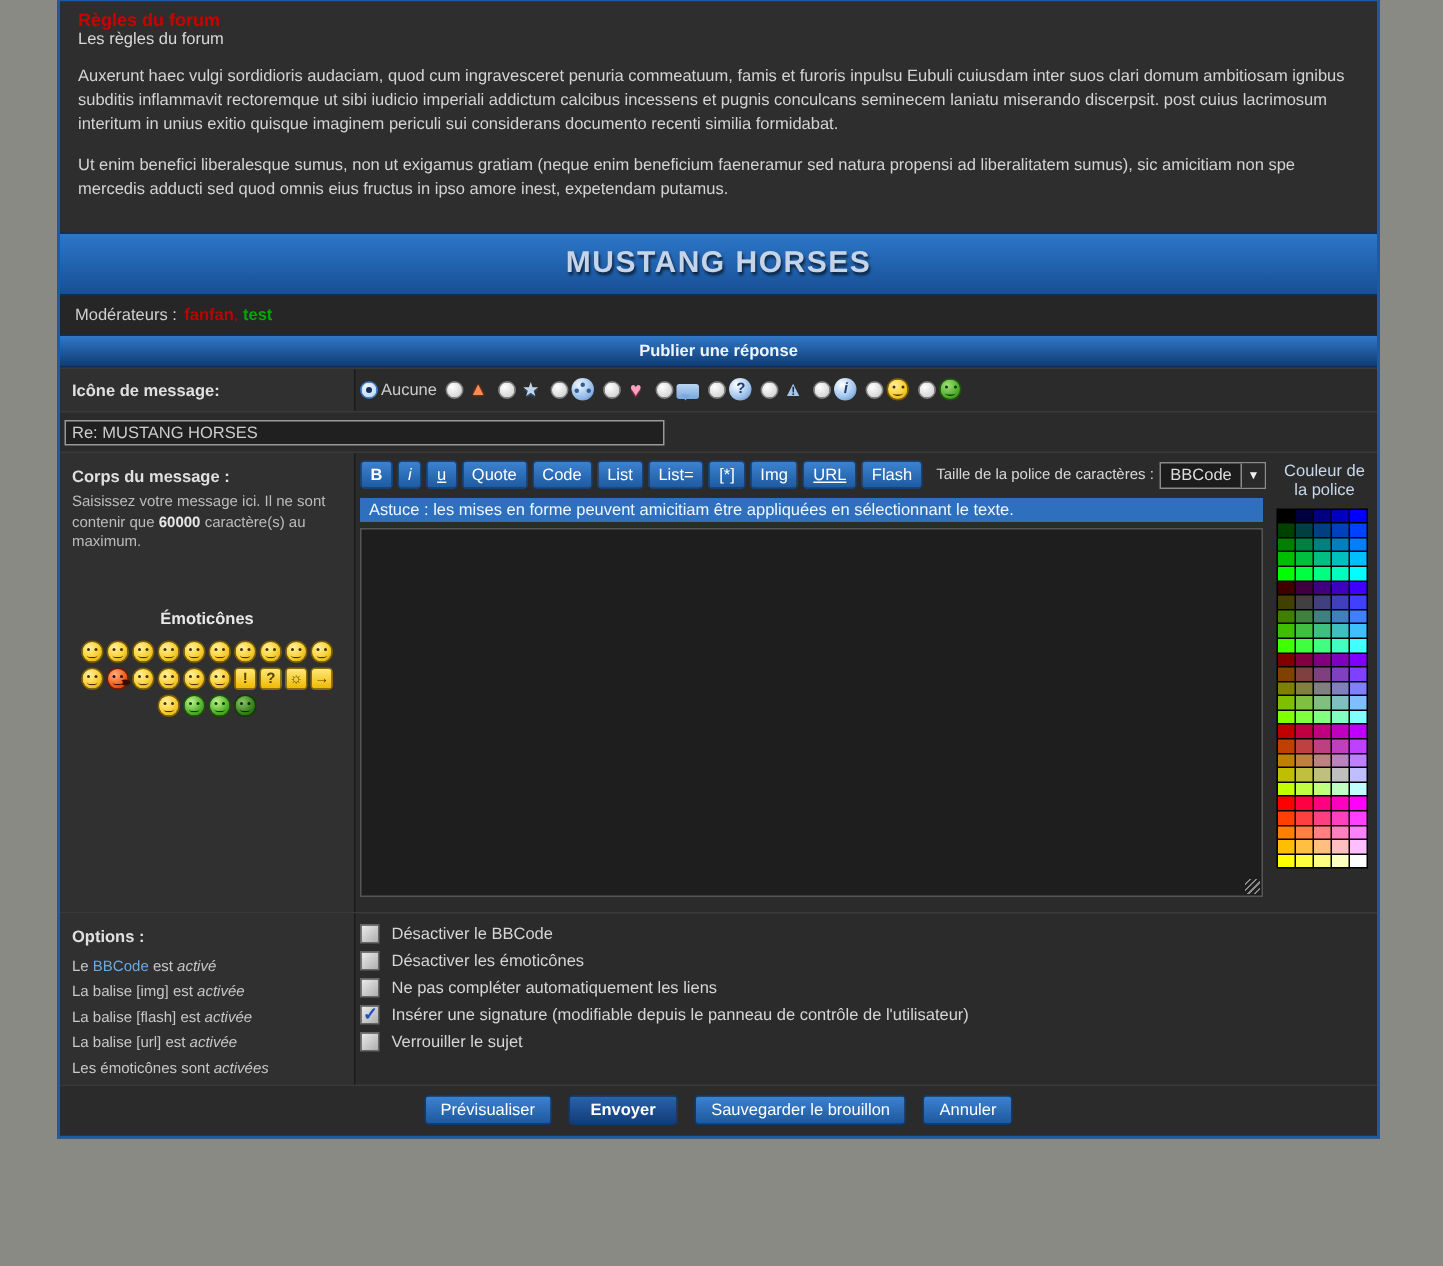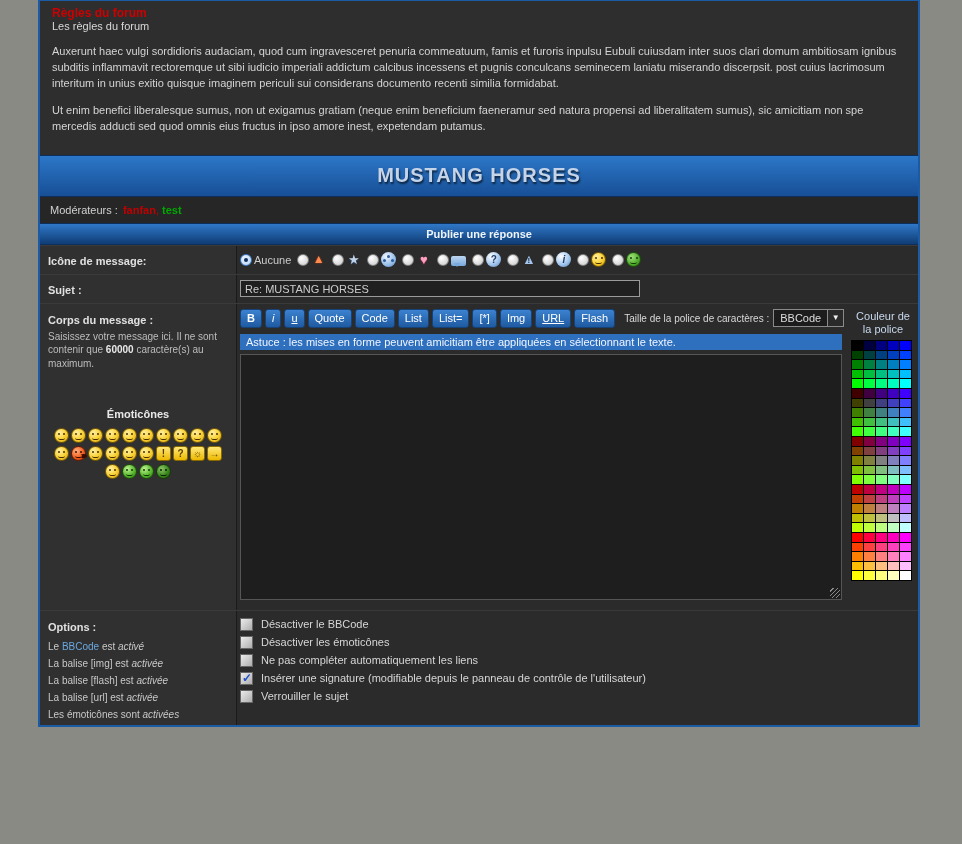--- a/index.html
+++ b/index.html
@@ -200,23 +200,20 @@
           <span class="mi mi-smile"></span>
         </label>
         <label class="icon-opt">
           <span class="radio"></span>
           <span class="mi mi-mrgreen"></span>
         </label>
       </div>
   </div>
 
   <div class="form-row row-sujet">
-    <div class="label-cell">
-      <span class="lbl">Sujet :</span>
-    </div>
     <div class="value-cell">
       <input class="subject-input" type="text" value="Re: MUSTANG HORSES" style="">
     </div>
   </div>
 
   <div class="form-row row-corps">
     <div class="label-cell">
       <span class="lbl">Corps du message :</span>
       <div class="body-help"><span>Saisissez votre message ici. Il ne sont contenir que </span><b>60000</b><span> caractère(s) au maximum.</span></div>
       <div class="smilies-box">
@@ -486,14 +483,20 @@
           <span class="checkbox checked"></span>
           <span class="cb-label">Insérer une signature (modifiable depuis le panneau de contrôle de l'utilisateur)</span>
         </label>
         <label class="cb-row">
           <span class="checkbox"></span>
           <span class="cb-label">Verrouiller le sujet</span>
         </label>
       </div>
   </div>
 
+  <div class="row-footer">
+      <button class="form-btn">Prévisualiser</button>
+      <button class="form-btn primary">Envoyer</button>
+      <button class="form-btn">Sauvegarder le brouillon</button>
+      <button class="form-btn">Annuler</button>
+    </div>
 
 </div>
 
 </body></html>

